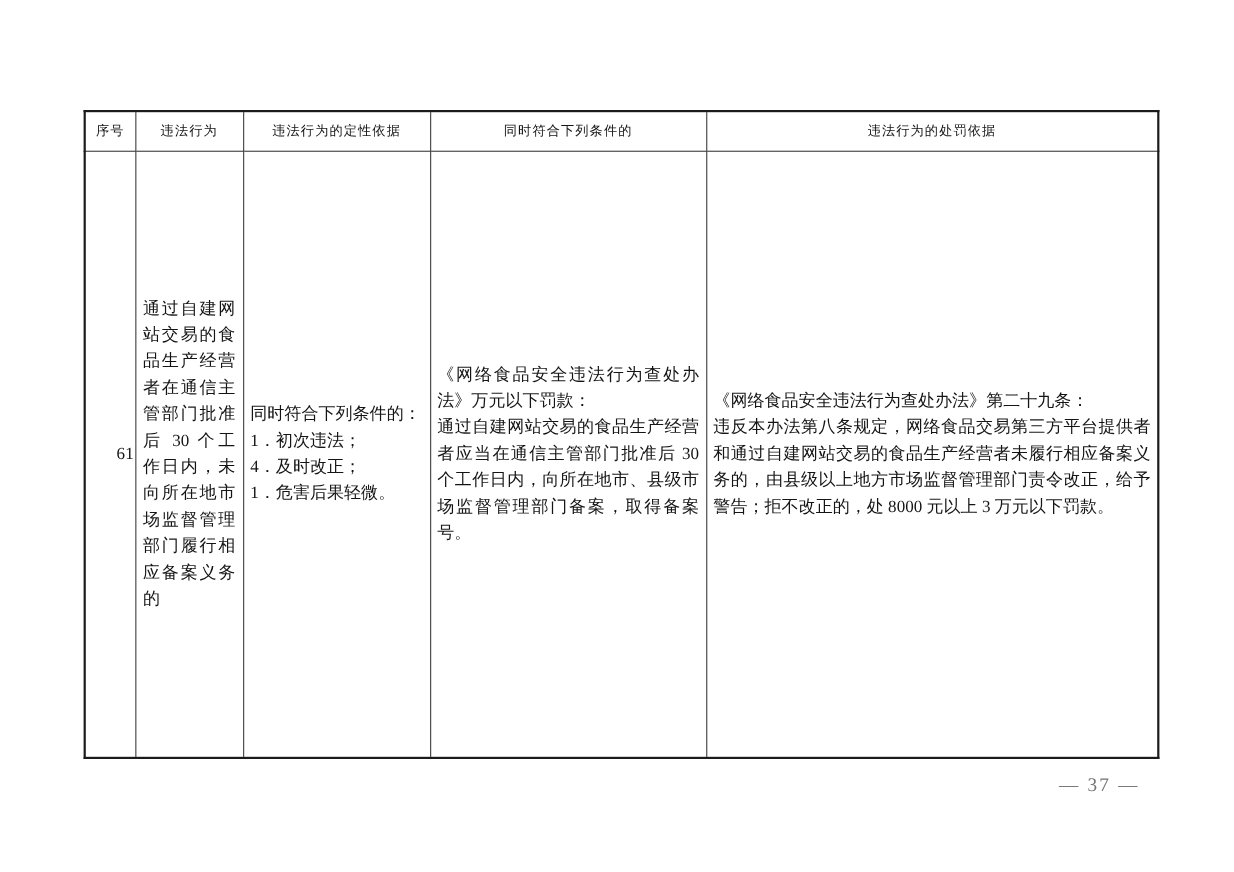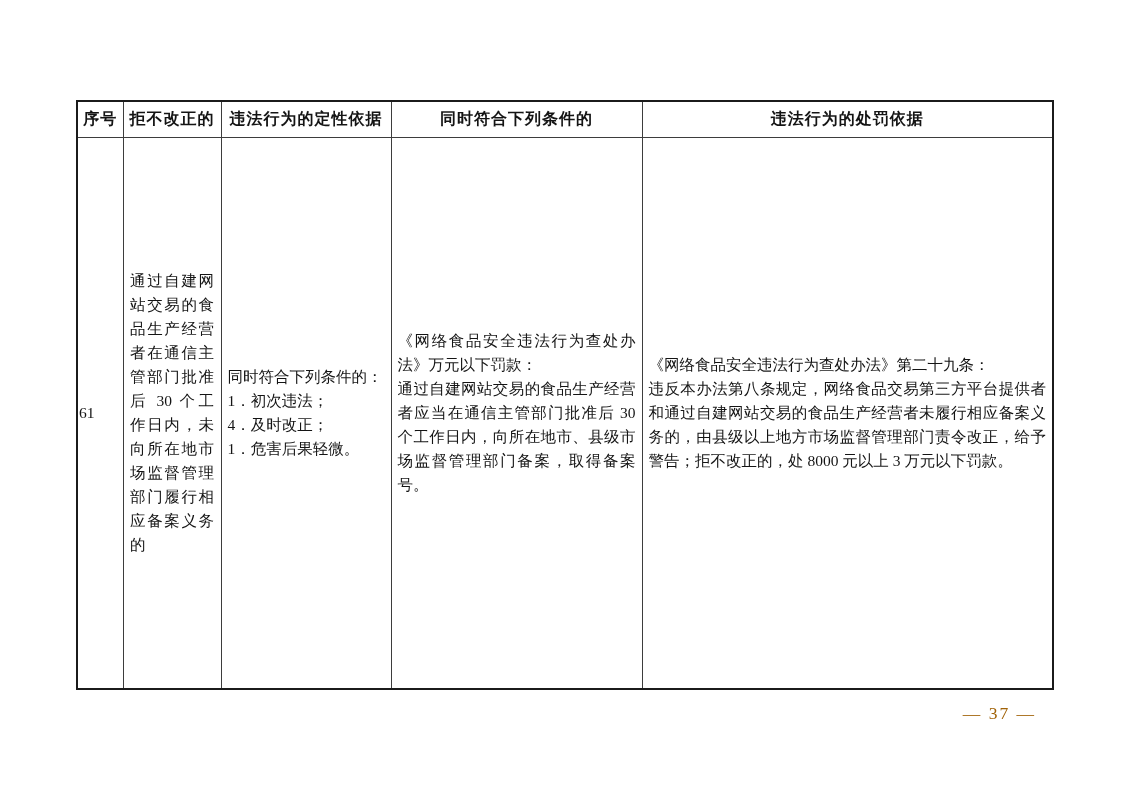--- a/index.html
+++ b/index.html
@@ -21,35 +21,35 @@
     table-layout: fixed;
     border: 2.5px solid #1b1b1b;
   }
   .doc-table th, .doc-table td {
     border: 1.2px solid #3d3d3d;
     background: #ffffff;
   }
   .doc-table thead th {
     height: 35px;
     font-family: "Liberation Sans", "DejaVu Sans", sans-serif;
-    font-weight: 700;
-    font-size: 16px;
+    font-weight: 400;
+    font-size: 12px;
     text-align: center;
     vertical-align: middle;
     padding: 0 2px;
     letter-spacing: 1px;
   }
   .doc-table tbody td {
     height: 548px;
     vertical-align: middle;
     font-size: 15.5px;
     line-height: 24px;
   }
   .cell-serial {
-    text-align: left;
+    text-align: right;
     font-size: 17px;
   }
   .cell-violation {
     padding: 0 6px;
     text-align: justify;
     text-justify: inter-ideograph;
   }
   .cell-violation .inner { width: 84px; margin: 0 auto; }
   .cell-conditions {
     padding: 0 6px;
@@ -62,41 +62,41 @@
     text-align: justify;
     text-justify: inter-ideograph;
   }
   .para { margin: 0; }
   .page-footer {
     position: absolute;
     top: 703px;
     right: 86px;
     font-size: 17.5px;
     letter-spacing: 2px;
-    color: #a16207;
+    color: #737373;
     font-family: "Liberation Serif", "DejaVu Serif", serif;
   }
 </style>
 </head>
 <body>
 
 <div class="page">
 
   <table class="doc-table">
     <colgroup>
       <col style="width:46px">
       <col style="width:98px">
       <col style="width:170px">
       <col style="width:251px">
       <col style="width:411px">
     </colgroup>
     <thead>
       <tr>
         <th>序号</th>
-        <th>拒不改正的</th>
+        <th>违法行为</th>
         <th>违法行为的定性依据</th>
         <th>同时符合下列条件的</th>
         <th>违法行为的处罚依据</th>
       </tr>
     </thead>
     <tbody>
       <tr>
         <td class="cell-serial">
           <span>61</span>
         </td>

